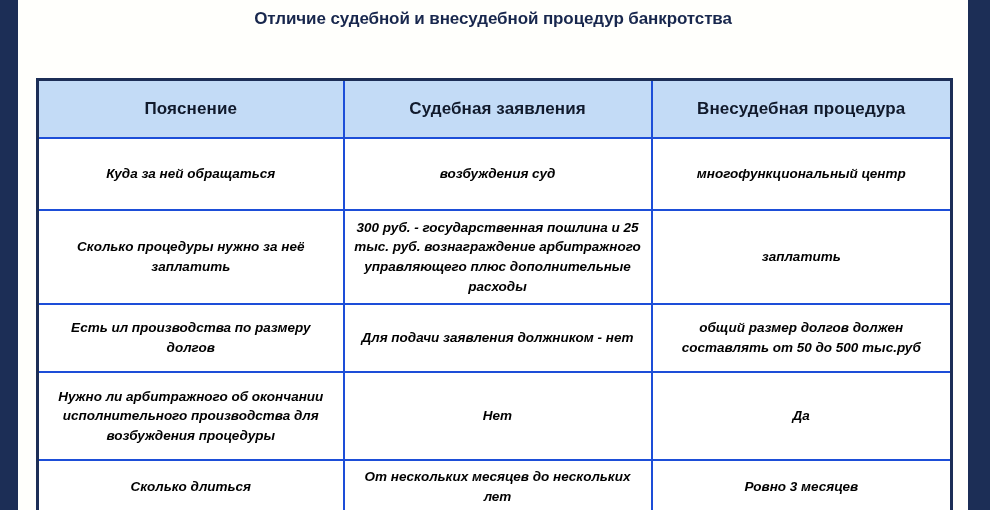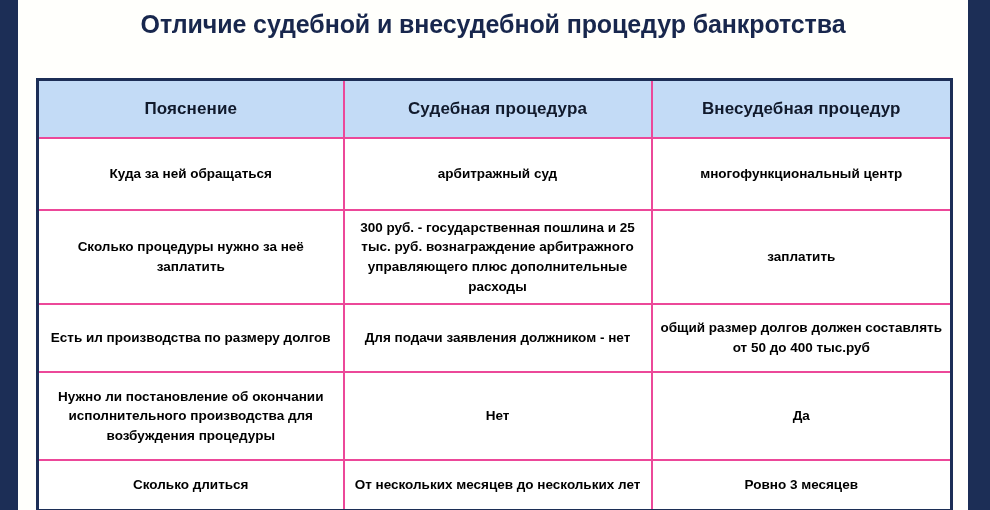--- a/index.html
+++ b/index.html
@@ -32,21 +32,21 @@
     bottom: 0;
     background: #fffffc;
   }
 
   .title {
     margin: 0;
     padding: 8px 70px 4px 70px;
     text-align: center;
     color: #152murano;
     color: #18274d;
-    font-size: 25px;
+    font-size: 17px;
     font-weight: bold;
     line-height: 1.30;
     letter-spacing: -0.1px;
   }
 
   .table-wrap {
     position: absolute;
     left: 18px;
     right: 20px;
     top: 78px;
@@ -57,40 +57,41 @@
     border-collapse: collapse;
     table-layout: fixed;
     border: 3px solid #1c2e56;
     background: #ffffff;
   }
   table.cmp col.c1 { width: 306px; }
   table.cmp col.c2 { width: 308px; }
   table.cmp col.c3 { width: 300px; }
 
   table.cmp th, table.cmp td {
-    border: 2px solid #ec4899;
+    border: 2px solid #1d4ed8;
     text-align: center;
     vertical-align: middle;
     color: #000000;
     font-weight: bold;
     padding: 6px 8px;
   }
 
   table.cmp thead th {
     background: #c3dbf6;
     color: #111a2c;
     font-size: 17px;
     height: 44px;
     letter-spacing: 0.1px;
   }
 
   table.cmp tbody td {
     background: #ffffff;
     font-size: 13.5px;
     line-height: 1.45;
+    font-style: italic;
   }
 
   
   tr[data-row="0"] td { height: 58px; }
   tr[data-row="1"] td { height: 80px; }
   tr[data-row="2"] td { height: 54px; }
   tr[data-row="3"] td { height: 74px; }
   tr[data-row="4"] td { height: 36px; }
 </style>
 </head>
@@ -106,42 +107,42 @@
   <div class="table-wrap">
     <table class="cmp">
       <colgroup>
         <col class="c1">
         <col class="c2">
         <col class="c3">
       </colgroup>
       <thead>
         <tr>
           <th>Пояснение</th>
-          <th>Судебная процедура</th>
-          <th>Внесудебная процедур</th>
+          <th>Судебная заявления</th>
+          <th>Внесудебная процедура</th>
         </tr>
       </thead>
       <tbody>
         <tr data-row="0">
           <td>Куда за ней обращаться</td>
-          <td>арбитражный суд</td>
+          <td>возбуждения суд</td>
           <td>многофункциональный центр</td>
         </tr>
         <tr data-row="1">
           <td>Сколько процедуры нужно за неё заплатить</td>
           <td>300 руб. - государственная пошлина и 25 тыс. руб. вознаграждение арбитражного управляющего плюс дополнительные расходы</td>
           <td>заплатить</td>
         </tr>
         <tr data-row="2">
           <td>Есть ил производства по размеру долгов</td>
           <td>Для подачи заявления должником - нет</td>
-          <td>общий размер долгов должен составлять от 50 до 400 тыс.руб</td>
+          <td>общий размер долгов должен составлять от 50 до 500 тыс.руб</td>
         </tr>
         <tr data-row="3">
-          <td>Нужно ли постановление об окончании исполнительного производства для возбуждения процедуры</td>
+          <td>Нужно ли арбитражного об окончании исполнительного производства для возбуждения процедуры</td>
           <td>Нет</td>
           <td>Да</td>
         </tr>
         <tr data-row="4">
           <td>Сколько длиться</td>
           <td>От нескольких месяцев до нескольких лет</td>
           <td>Ровно 3 месяцев</td>
         </tr>
       </tbody>
     </table>

